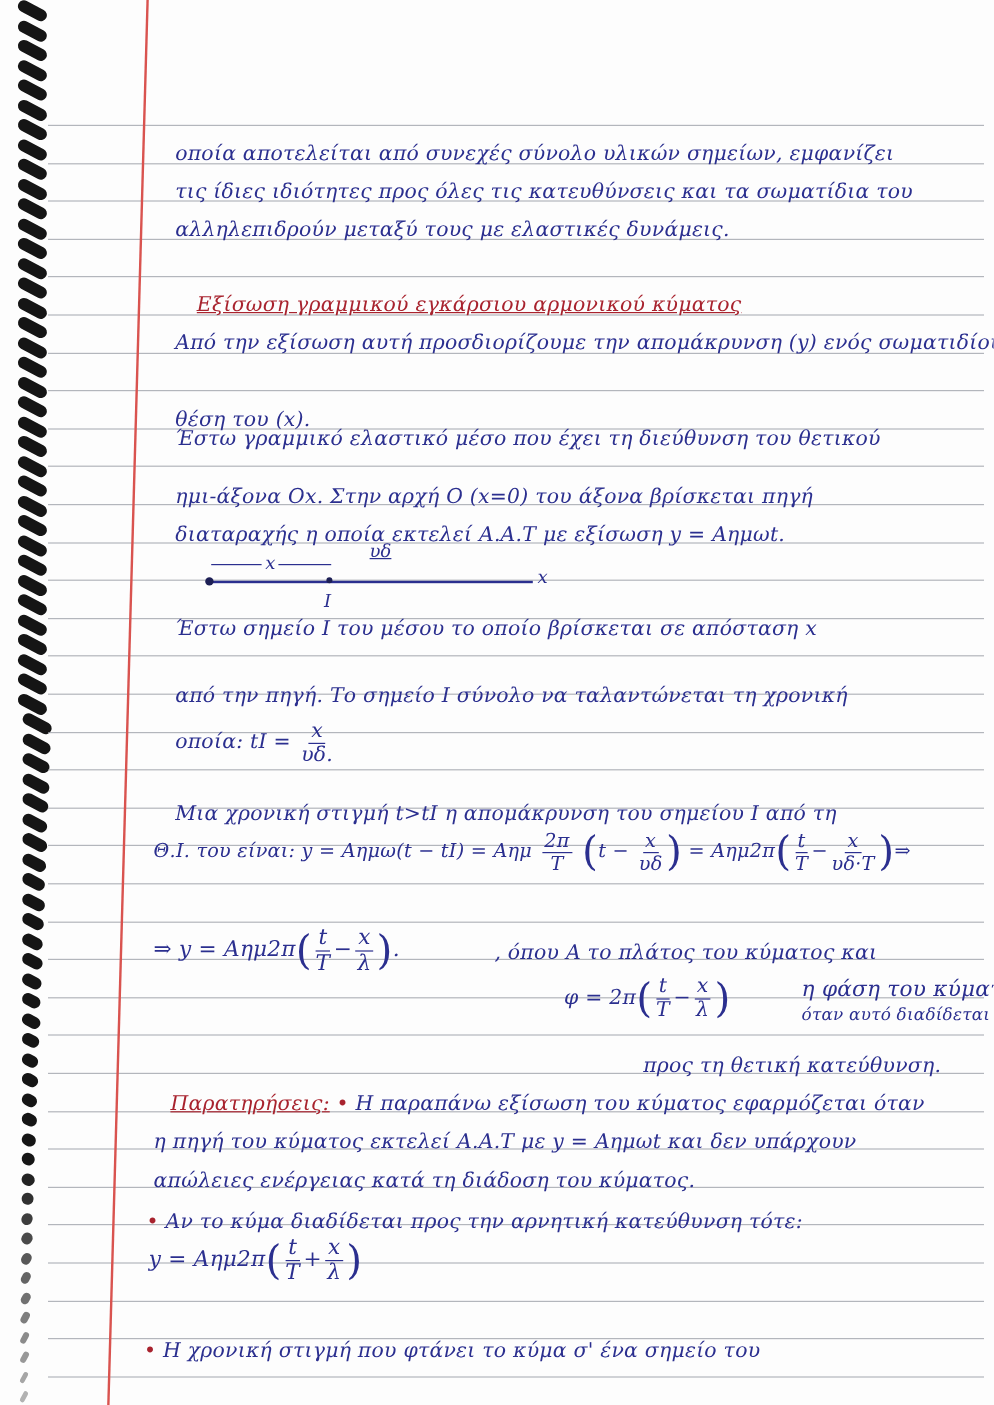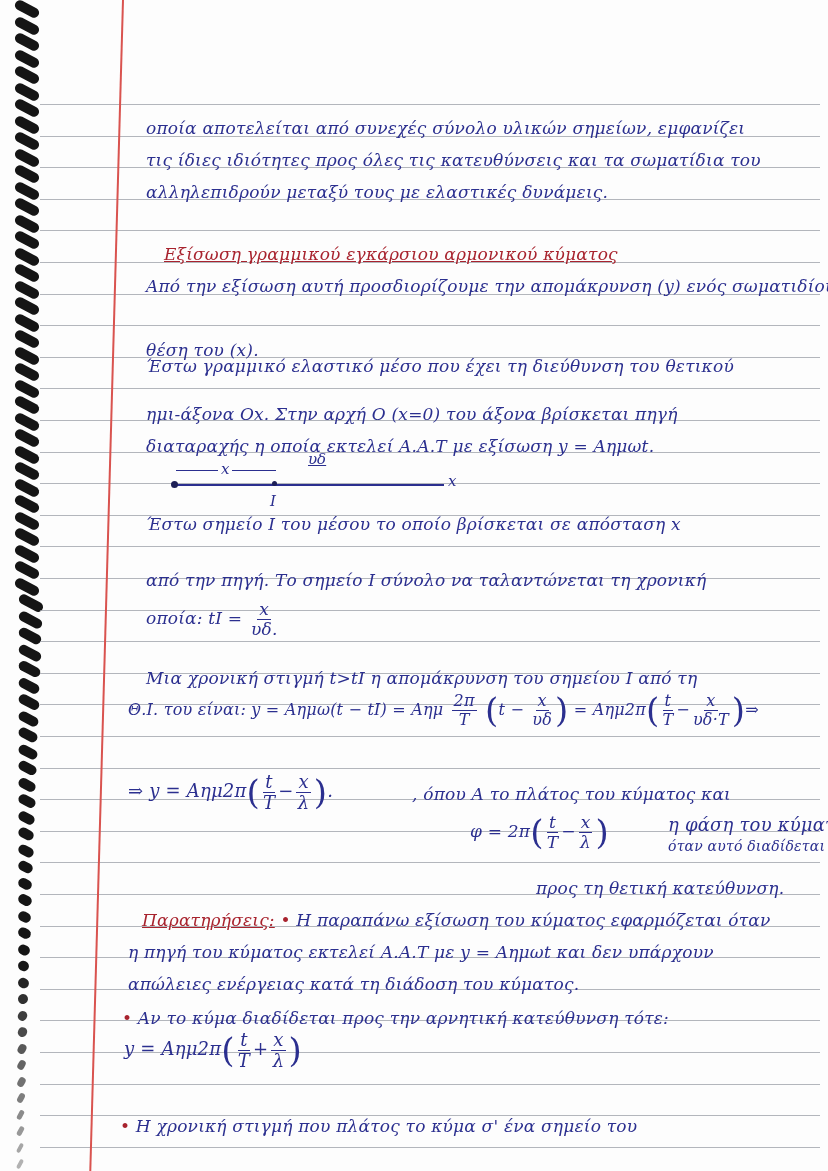--- a/index.html
+++ b/index.html
@@ -264,16 +264,16 @@
       <span class="num">t</span>
       <span>T</span>
     </span><span>+</span><span class="frac">
       <span class="num">x</span>
       <span>λ</span>
     </span><span class="paren">)</span>
   </div>
 
   <div class="ink" style="left:120px; top:1116px;">
     <span class="dot">•</span>
-    <span>Η χρονική στιγμή που πλάτος το κύμα σ' ένα σημείο του</span>
+    <span>Η χρονική στιγμή που φτάνει το κύμα σ' ένα σημείο του</span>
   </div>
 
 </div>
 
 </body></html>

